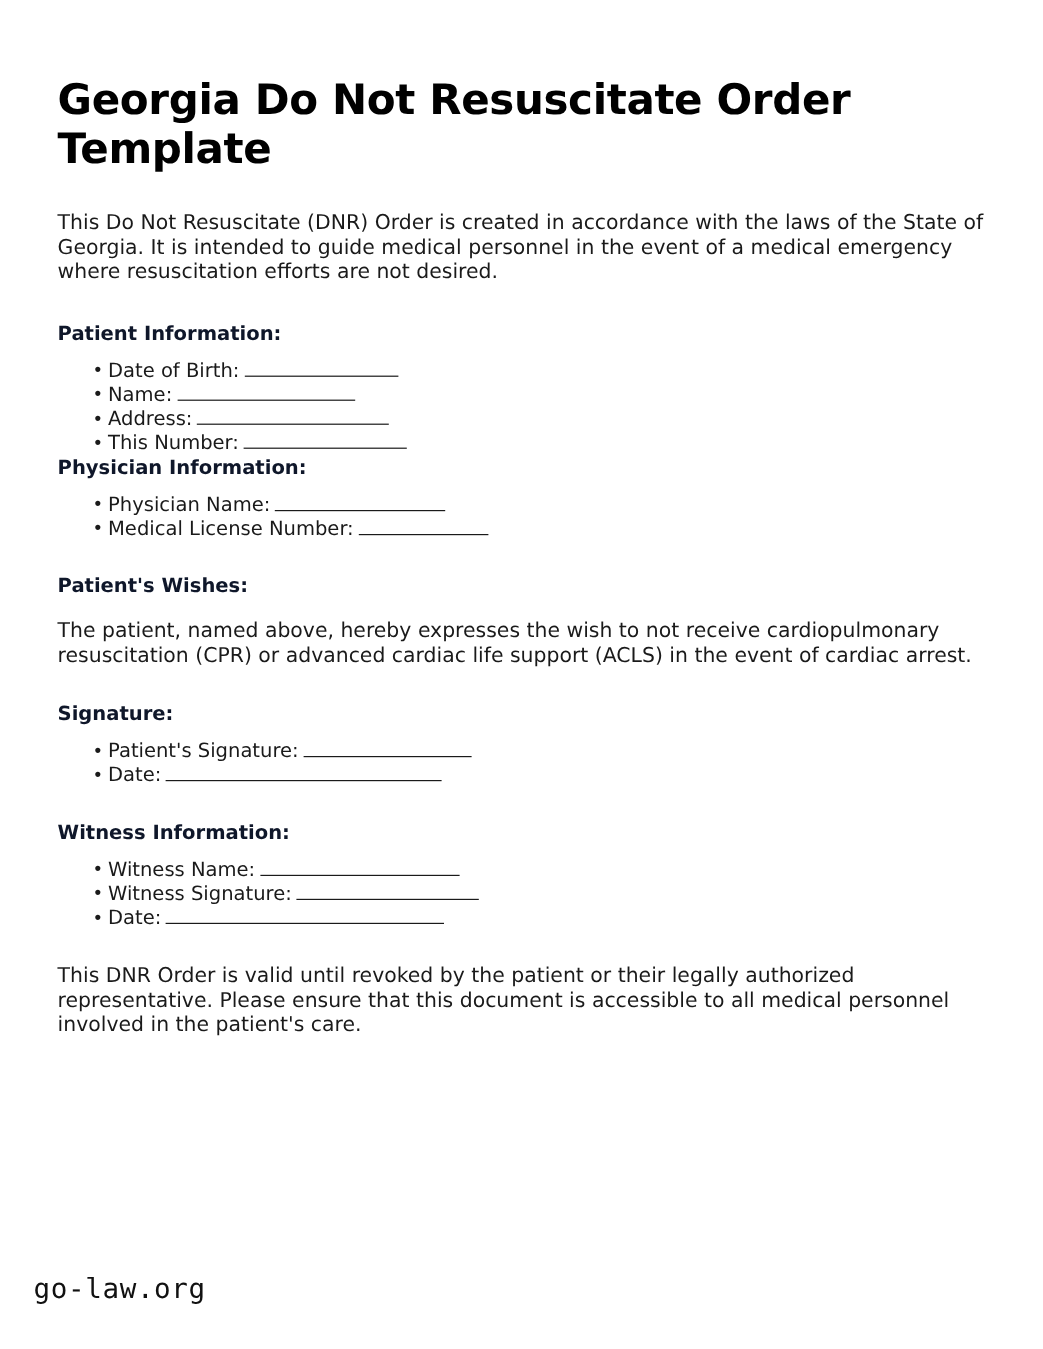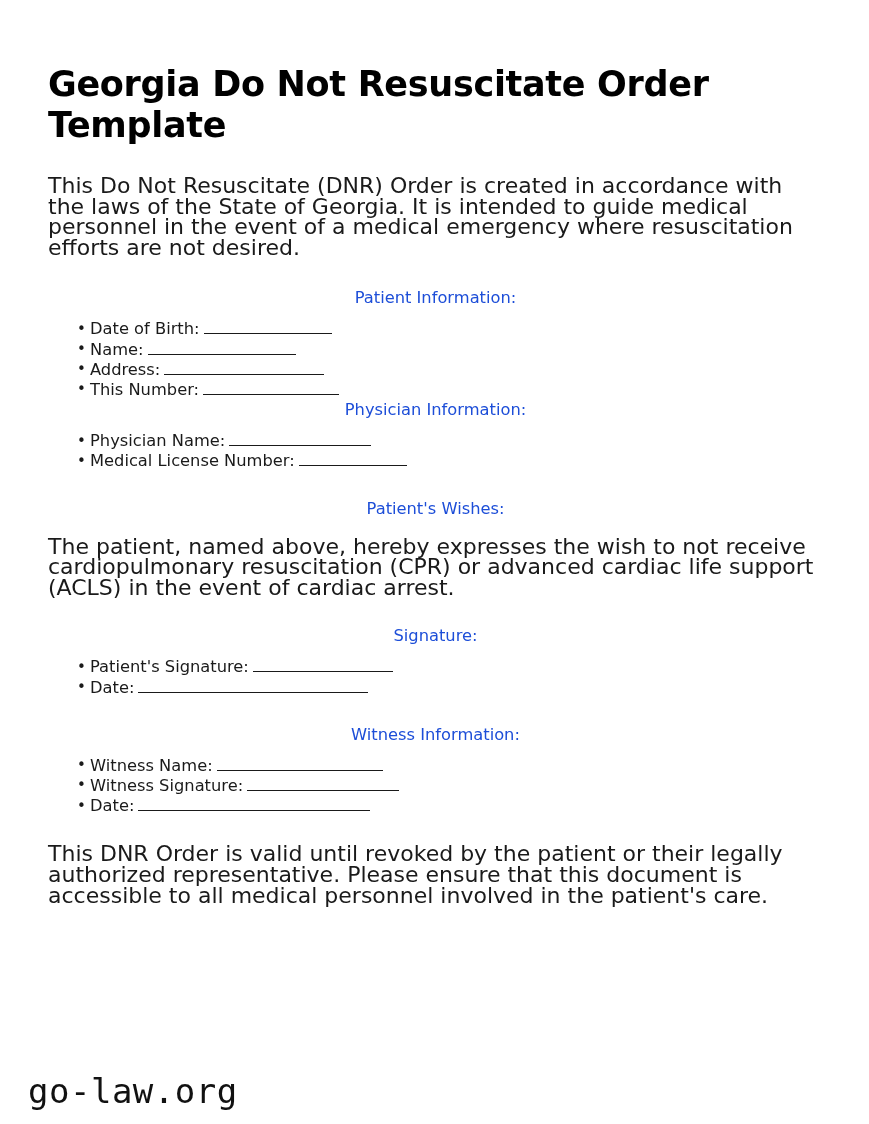--- a/index.html
+++ b/index.html
@@ -39,21 +39,21 @@
     line-height: 41px;
     font-weight: 700;
     letter-spacing: -0.3px;
     color: #000000;
     margin: 0 0 0 0;
     max-width: 680px;
   }
 
   
   .para {
-    font-size: 22px;
+    font-size: 17px;
     line-height: 20.6px;
     color: #1a1a1a;
     margin: 0;
     max-width: 772px;
   }
 
   .intro-para {
     margin-top: 30px;
   }
 
@@ -64,25 +64,24 @@
 
   .closing-para {
     margin-top: 28px;
     max-width: 752px;
   }
 
   
   .section-heading {
     font-size: 16.3px;
     line-height: 20px;
-    font-weight: 400;
-    color: #1d4ed8;
+    font-weight: 700;
+    color: #0f172a;
     margin: 0;
     padding: 0;
-    text-align: center;
   }
   .sh-patient     { margin-top: 30px; }
   .sh-physician   { }
   .sh-wishes      { margin-top: 27px; }
   .sh-signature   { margin-top: 28px; }
   .sh-witness     { margin-top: 27px; }
 
   
   ul.field-list {
     list-style: none;
@@ -117,26 +116,25 @@
     vertical-align: baseline;
     margin-left: 4px;
   }
 
   
   .footer-mark {
     position: absolute;
     left: 28px;
     top: 1057px;
     font-family: "DejaVu Sans Mono", "Liberation Mono", monospace;
-    font-size: 34px;
+    font-size: 23px;
     line-height: 36px;
     letter-spacing: 0.5px;
     color: #111111;
     font-weight: 400;
-    margin-top: 16px;
   }
 </style>
 </head>
 <body>
 
 <div class="page">
   <div class="content">
 
     <h1 class="doc-title">Georgia Do Not Resuscitate Order Template</h1>
 

